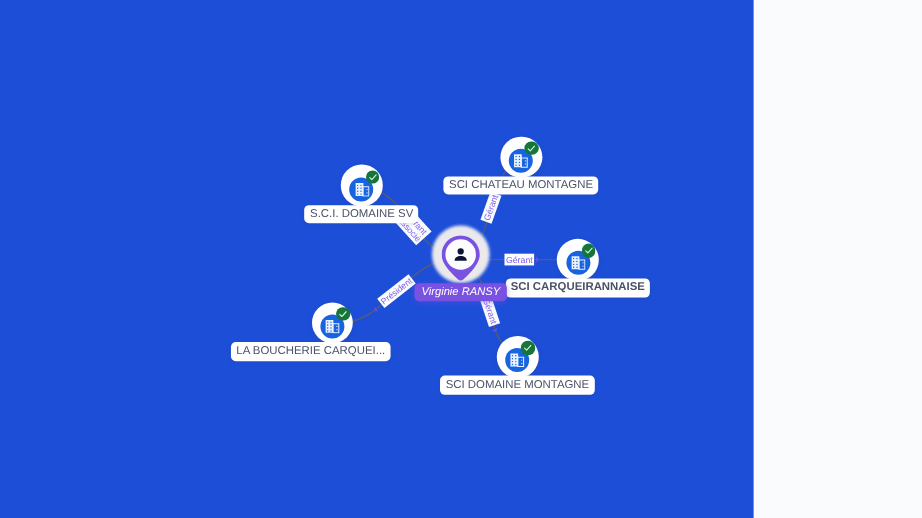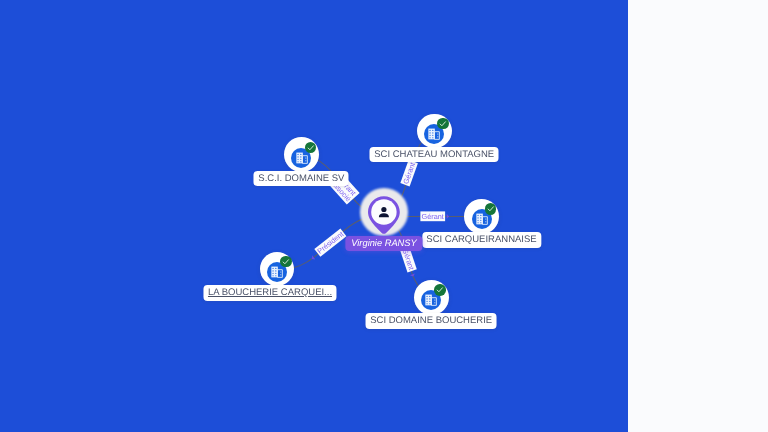--- a/index.html
+++ b/index.html
@@ -112,21 +112,21 @@
           <g fill="#e9f2fe">
             <circle cx="19.1" cy="12.4" r="0.95"></circle>
             <circle cx="19.1" cy="17.2" r="0.95"></circle>
           </g>
         </svg>
         <div class="badge" style="left: 484.75px; top: 203.25px; width: 11.5px; height: 11.5px;">
           <svg viewBox="0 0 24 24" style="position:absolute;left:0;top:0;width:11.5px;height:11.5px">
             <path d="M6.6 12.6l3.6 3.6L17.6 7.9" fill="none" stroke="#d9efdf" stroke-width="2.0" stroke-linecap="round" stroke-linejoin="round"></path>
           </svg>
         </div>
-        <div class="node-label" style="left: 481.5px; top: 232.4px; transform: translateX(-50%);">SCI CARQUEIRANNAISE</div>
+        <div class="node-label" style="left: 481.5px; top: 232.4px; transform: translateX(-50%); font-weight: bold;">SCI CARQUEIRANNAISE</div>
       </div>
       <div class="node" style="left: 0px; top: 0px;">
         <div class="co-disc" style="left: 259.5px; top: 251.6px; width: 34.8px; height: 34.8px;"></div>
         <div class="co-inner" style="left: 266.9px; top: 262px; width: 20px; height: 20px;"></div>
         <svg viewBox="0 0 24 24" style="position: absolute; left: 270.1px; top: 264.8px; width: 13.6px; height: 13.6px; fill: rgb(233, 242, 254);">
           <path d="M2.4 2.8h11.4v19.0H2.4z"></path>
           <path d="M13.2 8.3h8.6v13.5h-8.6z" fill="none" stroke="#e9f2fe" stroke-width="1.5"></path>
           <g fill="#1763e0">
             <circle cx="5.4" cy="6.1" r="1.05"></circle>
             <circle cx="10.3" cy="6.1" r="1.05"></circle>
@@ -140,21 +140,21 @@
           <g fill="#e9f2fe">
             <circle cx="19.1" cy="12.4" r="0.95"></circle>
             <circle cx="19.1" cy="17.2" r="0.95"></circle>
           </g>
         </svg>
         <div class="badge" style="left: 280.15px; top: 255.85px; width: 11.5px; height: 11.5px;">
           <svg viewBox="0 0 24 24" style="position:absolute;left:0;top:0;width:11.5px;height:11.5px">
             <path d="M6.6 12.6l3.6 3.6L17.6 7.9" fill="none" stroke="#d9efdf" stroke-width="2.0" stroke-linecap="round" stroke-linejoin="round"></path>
           </svg>
         </div>
-        <div class="node-label" style="left: 270px; top: 285px; transform: translateX(-50%); text-decoration: underline;">LA BOUCHERIE CARQUEI...</div>
+        <div class="node-label" style="left: 259px; top: 285px; transform: translateX(-50%);">LA BOUCHERIE CARQUEI...</div>
       </div>
       <div class="node" style="left: 0px; top: 0px;">
         <div class="co-disc" style="left: 413.8px; top: 279.8px; width: 34.8px; height: 34.8px;"></div>
         <div class="co-inner" style="left: 421.2px; top: 290.2px; width: 20px; height: 20px;"></div>
         <svg viewBox="0 0 24 24" style="position: absolute; left: 424.4px; top: 293px; width: 13.6px; height: 13.6px; fill: rgb(233, 242, 254);">
           <path d="M2.4 2.8h11.4v19.0H2.4z"></path>
           <path d="M13.2 8.3h8.6v13.5h-8.6z" fill="none" stroke="#e9f2fe" stroke-width="1.5"></path>
           <g fill="#1763e0">
             <circle cx="5.4" cy="6.1" r="1.05"></circle>
             <circle cx="10.3" cy="6.1" r="1.05"></circle>
@@ -168,21 +168,21 @@
           <g fill="#e9f2fe">
             <circle cx="19.1" cy="12.4" r="0.95"></circle>
             <circle cx="19.1" cy="17.2" r="0.95"></circle>
           </g>
         </svg>
         <div class="badge" style="left: 434.45px; top: 284.05px; width: 11.5px; height: 11.5px;">
           <svg viewBox="0 0 24 24" style="position:absolute;left:0;top:0;width:11.5px;height:11.5px">
             <path d="M6.6 12.6l3.6 3.6L17.6 7.9" fill="none" stroke="#d9efdf" stroke-width="2.0" stroke-linecap="round" stroke-linejoin="round"></path>
           </svg>
         </div>
-        <div class="node-label" style="left: 431.2px; top: 313.2px; transform: translateX(-50%);">SCI DOMAINE BOUCHERIE</div>
+        <div class="node-label" style="left: 431.2px; top: 313.2px; transform: translateX(-50%);">SCI DOMAINE MONTAGNE</div>
       </div>
       <div class="halo" style="left: 359.7px; top: 188.1px; width: 48.6px; height: 48.2px;"></div>
       <svg viewBox="0 0 64 78" style="position: absolute; left: 368.1px; top: 196.3px; width: 31.8px; height: 39.1px;">
         <path d="M32 0C14.33 0 0 14.33 0 32c0 9.9 6.0 19.2 13.4 27.5 4.5 5.1 9.8 10.0 14.3 14.4 2.4 2.3 6.2 2.3 8.6 0 4.5-4.4 9.8-9.3 14.3-14.4C58.0 51.2 64 41.9 64 32 64 14.33 49.67 0 32 0z" fill="#7a52e1"></path>
         <circle cx="32" cy="32" r="25.6" fill="#fcfcfe"></circle>
         <g fill="#0d1433">
           <circle cx="32" cy="26.8" r="5.25"></circle>
           <path d="M32 34.4c-6.2 0-10.0 3.2-10.0 6.6v1.45h20.0V41c0-3.4-3.8-6.6-10.0-6.6z"></path>
         </g>
       </svg>

